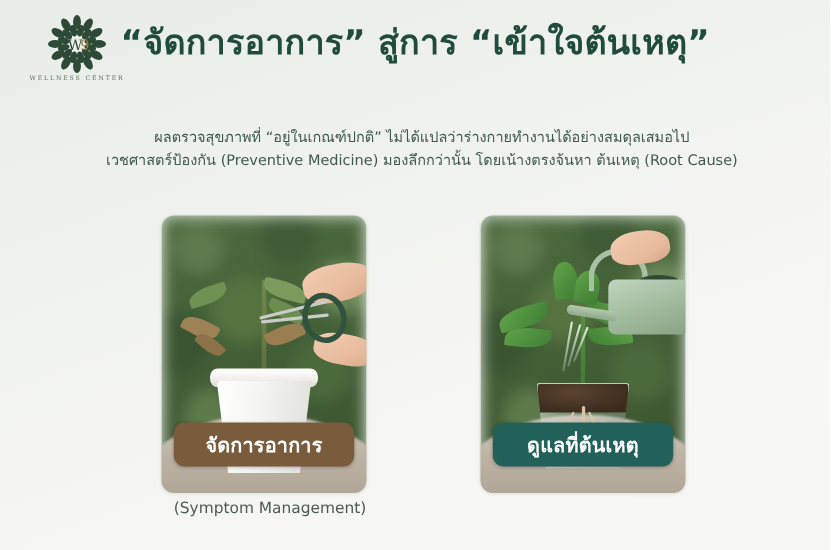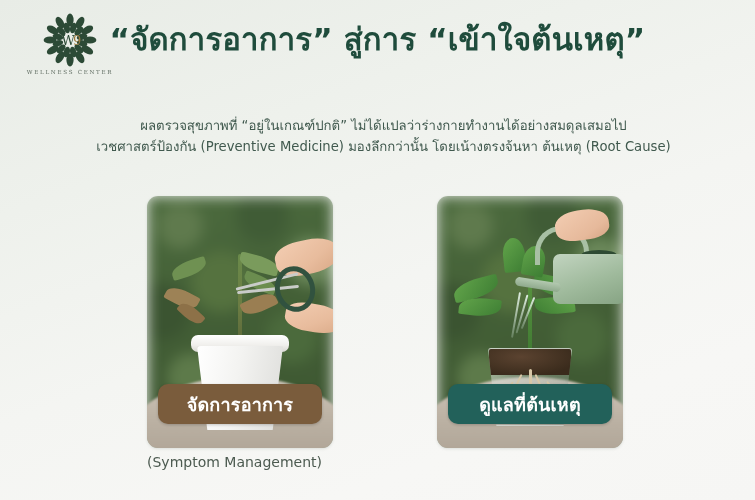--- a/index.html
+++ b/index.html
@@ -350,21 +350,21 @@
     font-size: 18px;
     font-weight: bold;
     letter-spacing: 0.2px;
     box-shadow: 0 1px 3px rgba(0,0,0,0.2);
   }
   .caption {
     position: absolute;
     left: 0;
     right: 0;
     top: 258px;
-    text-align: left;
+    text-align: right;
     font-size: 14px;
     color: #4c5a50;
   }
 </style>
 </head>
 <body>
 
 <div id="stage">
 
   <div id="logo">

